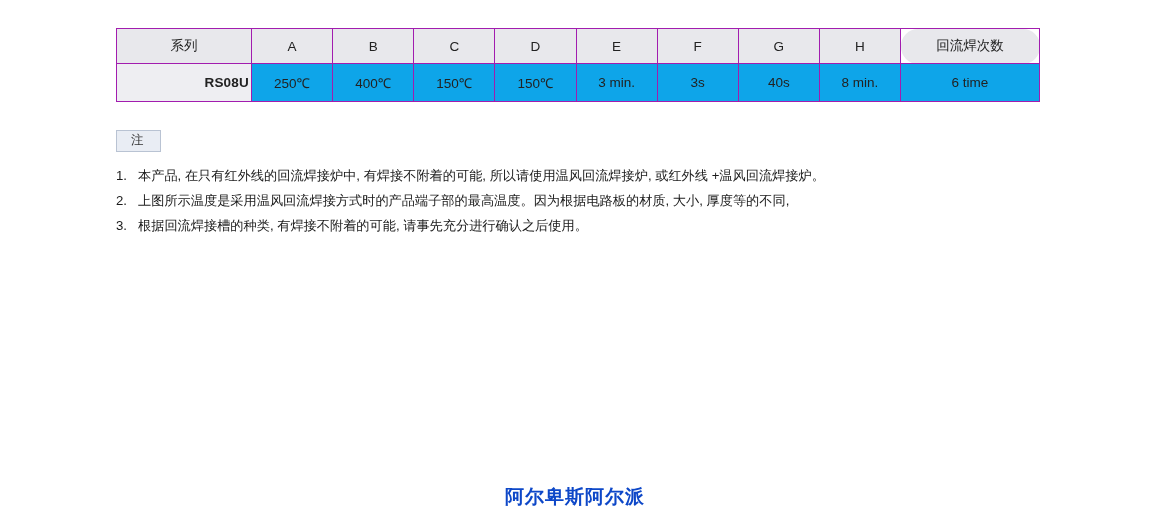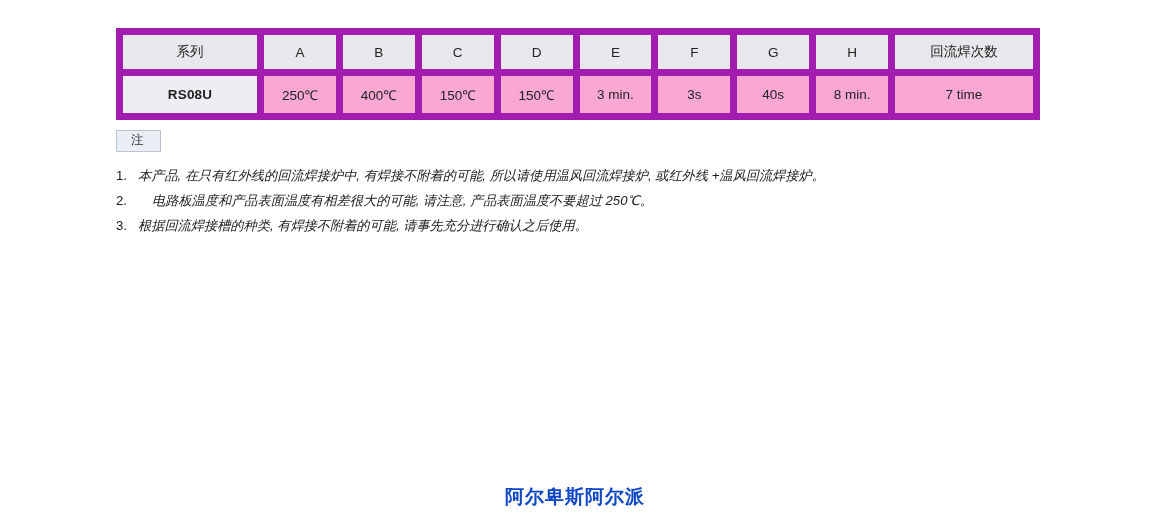--- a/index.html
+++ b/index.html
@@ -29,48 +29,49 @@
     top: 28px;
     width: 924px;
   }
   table.spec {
     border-collapse: collapse;
     width: 924px;
     table-layout: fixed;
   }
   table.spec th,
   table.spec td {
-    border: 7px solid #a21caf;
+    border: 1px solid #a21caf;
     text-align: center;
     vertical-align: middle;
     font-size: 13.5px;
     font-weight: normal;
     color: #222;
     height: 33px;
     padding: 0 2px;
   }
   table.spec thead th {
     background: #e8e8ec;
     height: 34px;
   }
   table.spec thead th.col-series {
     width: 130px;
   }
   table.spec thead th.col-last {
     width: 134px;
+    border-radius: 17px;
   }
   table.spec tbody td {
-    background: #f9a8d4;
+    background: #0ea5e9;
     height: 37px;
   }
   table.spec tbody td.series-cell {
     background: #eeeef2;
     font-weight: bold;
     font-size: 13.5px;
-    text-align: center;
+    text-align: right;
     padding-left: 2px;
     letter-spacing: 0.2px;
   }
 
   
   .notes {
     position: absolute;
     left: 116px;
     top: 130px;
     width: 960px;
@@ -99,21 +100,20 @@
   .note-num {
     width: 22px;
     flex: 0 0 22px;
     text-align: left;
   }
   .note-body {
     flex: 1 1 auto;
   }
   .note-line {
     display: block;
-    font-style: italic;
   }
   .note-line.indent {
     padding-left: 14px;
   }
 
   
   .footer-logo {
     position: absolute;
     left: 0;
     right: 0;
@@ -157,42 +157,42 @@
         <tr>
           <td class="series-cell">RS08U</td>
           <td>250℃</td>
           <td>400℃</td>
           <td>150℃</td>
           <td>150℃</td>
           <td>3 min.</td>
           <td>3s</td>
           <td>40s</td>
           <td>8 min.</td>
-          <td>7 time</td>
+          <td>6 time</td>
         </tr>
       </tbody>
     </table>
   </div>
 
   <div class="notes">
     <div class="note-badge">注</div>
 
     <div class="note-list">
 
       <div class="note-item">
         <div class="note-num">1.</div>
         <div class="note-body">
           <span class="note-line">本产品, 在只有红外线的回流焊接炉中, 有焊接不附着的可能, 所以请使用温风回流焊接炉, 或红外线 +温风回流焊接炉。</span>
         </div>
       </div>
 
       <div class="note-item">
         <div class="note-num">2.</div>
         <div class="note-body">
-          <span class="note-line indent">电路板温度和产品表面温度有相差很大的可能, 请注意, 产品表面温度不要超过 250℃。</span>
+          <span class="note-line">上图所示温度是采用温风回流焊接方式时的产品端子部的最高温度。因为根据电路板的材质, 大小, 厚度等的不同,</span>
         </div>
       </div>
 
       <div class="note-item">
         <div class="note-num">3.</div>
         <div class="note-body">
           <span class="note-line">根据回流焊接槽的种类, 有焊接不附着的可能, 请事先充分进行确认之后使用。</span>
         </div>
       </div>
 

